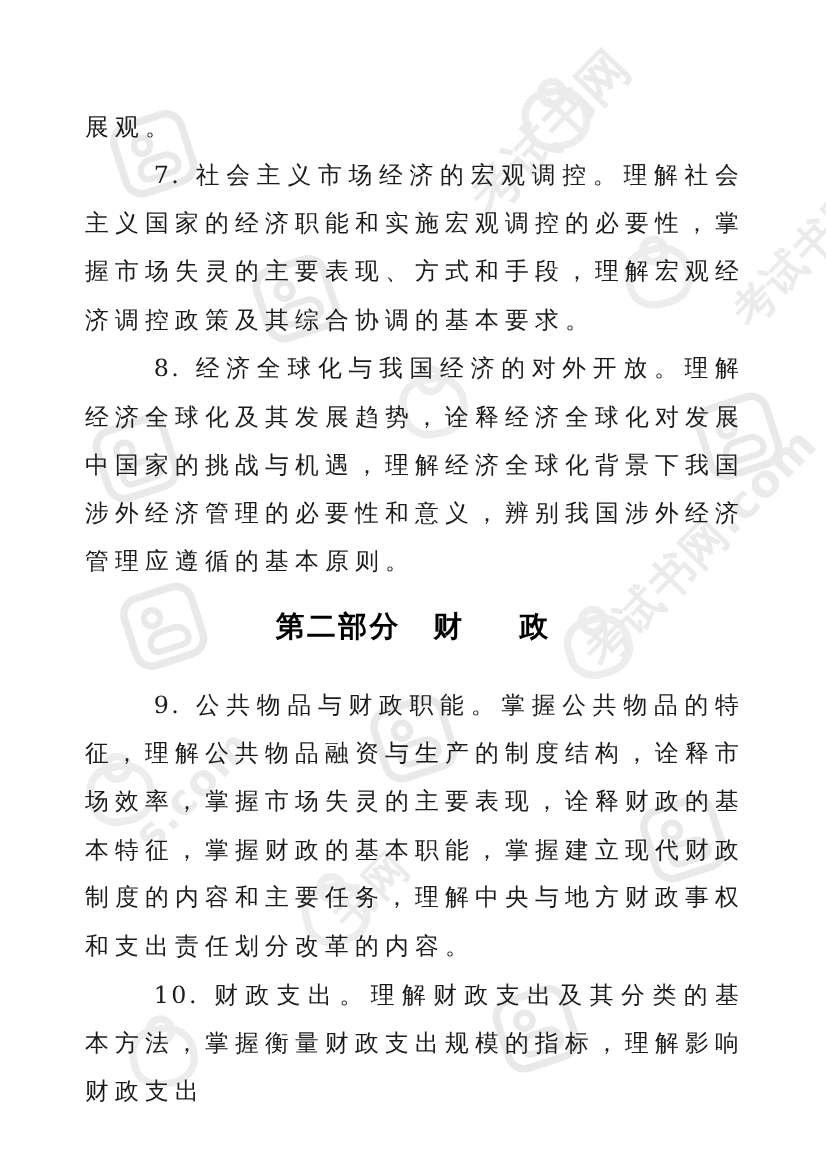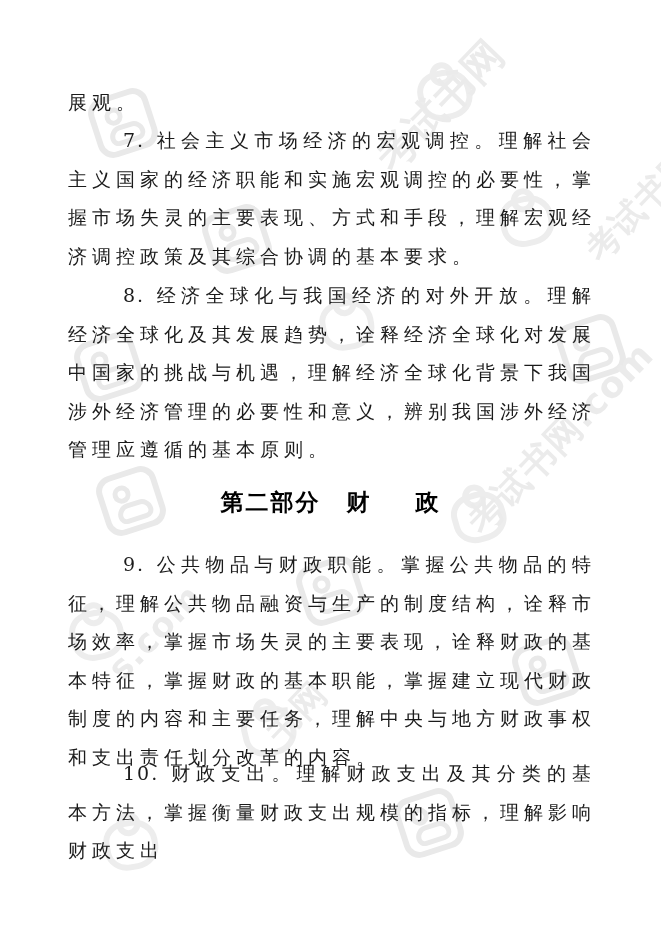--- a/index.html
+++ b/index.html
@@ -179,18 +179,18 @@
     </p>
 
     <h2 class="heading" style="top:483px;">
       <span>第二部分</span><span class="gap"></span><span>财</span><span class="gap-wide"></span><span>政</span>
     </h2>
 
     <p class="para indent" style="top:545px;">
       <span class="num">9.</span><span>&nbsp;</span><span>公共物品与财政职能。掌握公共物品的特征，理解公共物品融资与生产的制度结构，诠释市场效率，掌握市场失灵的主要表现，诠释财政的基本特征，掌握财政的基本职能，掌握建立现代财政制度的内容和主要任务，理解中央与地方财政事权和支出责任划分改革的内容。</span>
     </p>
 
-    <p class="para indent" style="top:754px;">
+    <p class="para indent" style="top:777px;">
       <span class="num">10.</span><span>&nbsp;</span><span>财政支出。理解财政支出及其分类的基本方法，掌握衡量财政支出规模的指标，理解影响财政支出</span>
     </p>
 
   </div>
 </div>
 
 </body></html>

